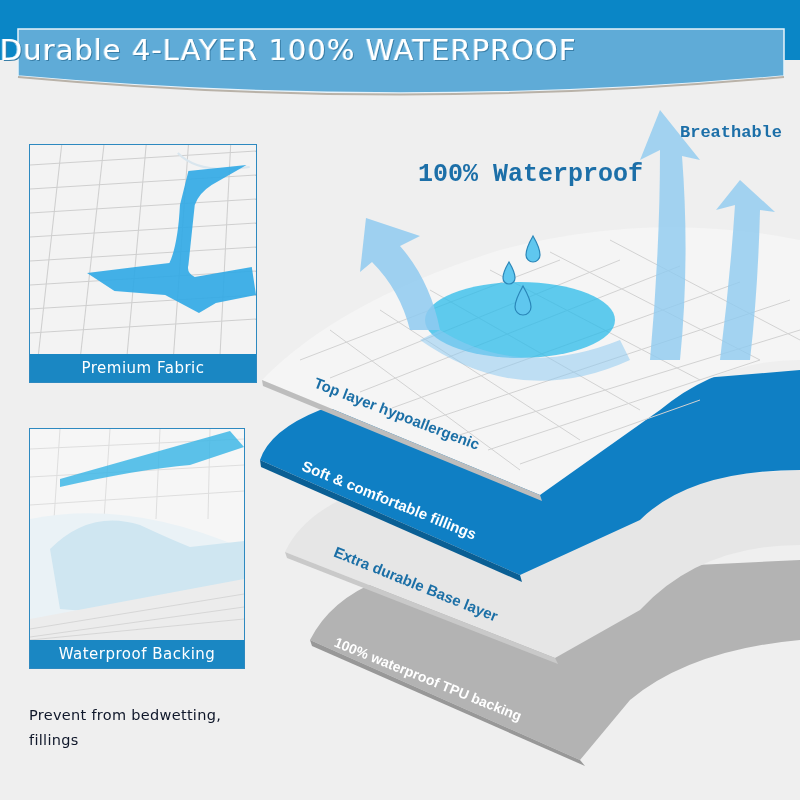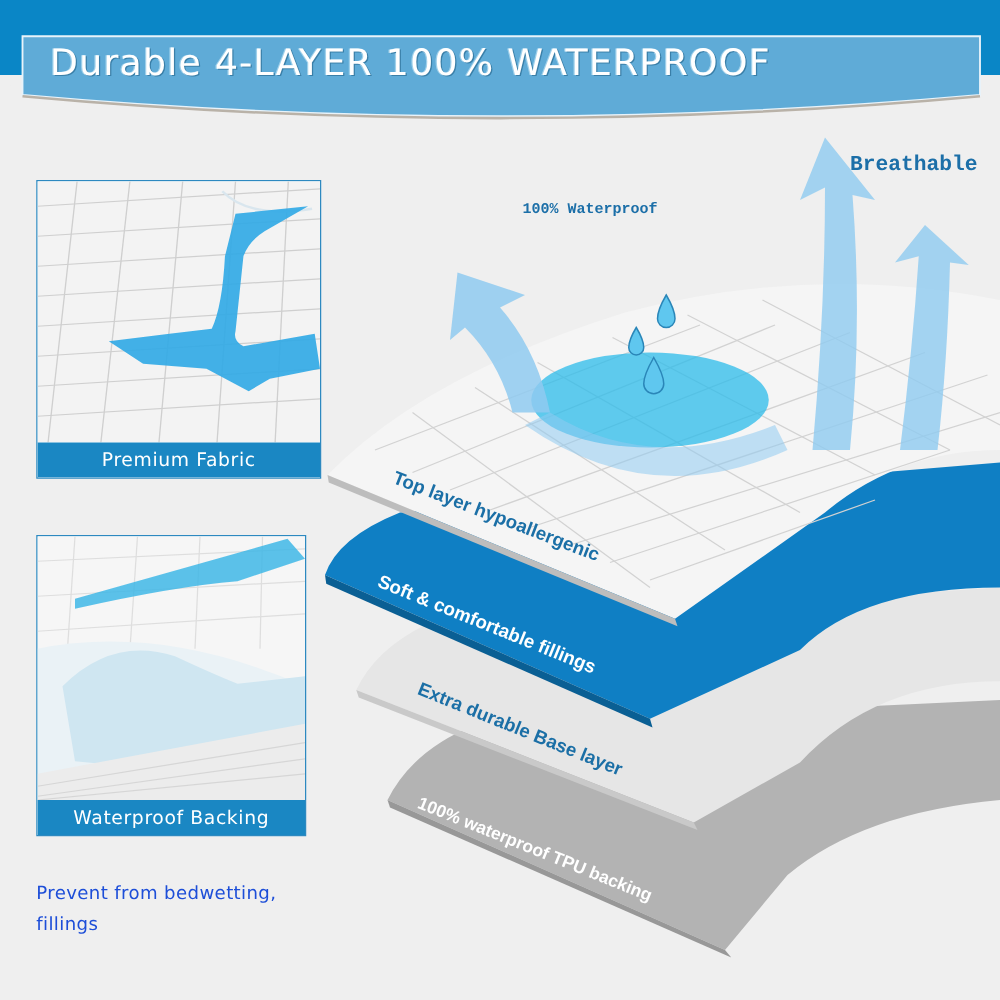--- a/index.html
+++ b/index.html
@@ -1,31 +1,31 @@
 <!DOCTYPE html>
 <html><head>
 <meta charset="utf-8">
 <style>
   html,body{margin:0;padding:0;}
   body{width:800px;height:800px;overflow:hidden;background:#efefef;position:relative;font-family:"Liberation Sans",sans-serif;}
   .top-band{position:absolute;left:0;top:0;width:800px;height:60px;background:#0a86c6;}
   .top-band-curve{position:absolute;left:-40px;top:30px;width:880px;height:70px;background:#efefef;border-radius:50% 50% 0 0/100% 100% 0 0;}
-  .banner-title{position:absolute;left:0;top:28px;width:800px;text-align:left;padding-left:40px;box-sizing:border-box;
+  .banner-title{position:absolute;left:0;top:28px;width:800px;text-align:left;box-sizing:border-box;
     font-family:"DejaVu Sans",sans-serif;font-size:29px;letter-spacing:1px;color:#ffffff;font-weight:normal;
     text-shadow:1px 1px 0 #3a7fa8, -1px 0 0 #9fd0ea;line-height:44px;}
   .panel{position:absolute;left:29px;width:214px;border:1px solid #2d89c0;background:#fff;overflow:hidden;}
   .panel-fabric{top:144px;height:237px;padding-left:12px;}
   .panel-backing{top:428px;height:239px;}
   .panel-image{position:absolute;left:0;top:0;width:100%;height:calc(100% - 28px);}
   .panel-label{position:absolute;left:0;bottom:0;width:100%;height:28px;background:#1a87c3;color:#fff;
     font-family:"DejaVu Sans",sans-serif;font-size:15px;text-align:center;line-height:28px;letter-spacing:.5px;}
-  .prevent{position:absolute;left:29px;top:703px;width:280px;color:#1d4ed8;font-family:"DejaVu Sans",sans-serif;
+  .prevent{position:absolute;left:29px;top:703px;width:280px;color:#0f172a;font-family:"DejaVu Sans",sans-serif;
     font-size:14.5px;line-height:25px;letter-spacing:.3px;}
   .callout{position:absolute;color:#1c6fa8;font-weight:bold;font-family:Liberation Mono, monospace;}
-  .callout-waterproof{left:418px;top:160px;font-size:12px;}
+  .callout-waterproof{left:418px;top:160px;font-size:25px;}
   .callout-breathable{left:680px;top:123px;font-size:17px;}
   .layers{position:absolute;left:0;top:0;width:800px;height:800px;}
   .layer-label{position:absolute;font-family:"Liberation Sans",sans-serif;font-weight:bold;white-space:nowrap;transform-origin:left top;}
   .label-top{left:318px;top:374px;font-size:15px;color:#1b6fa6;transform:rotate(21deg);}
   .label-soft{left:306px;top:457px;font-size:15px;color:#ffffff;transform:rotate(22deg);}
   .label-base{left:338px;top:543px;font-size:15px;color:#1b6fa6;transform:rotate(22deg);}
   .label-tpu{left:338px;top:634px;font-size:14px;color:#ffffff;transform:rotate(22deg);}
 </style>
 </head>
 <body>

